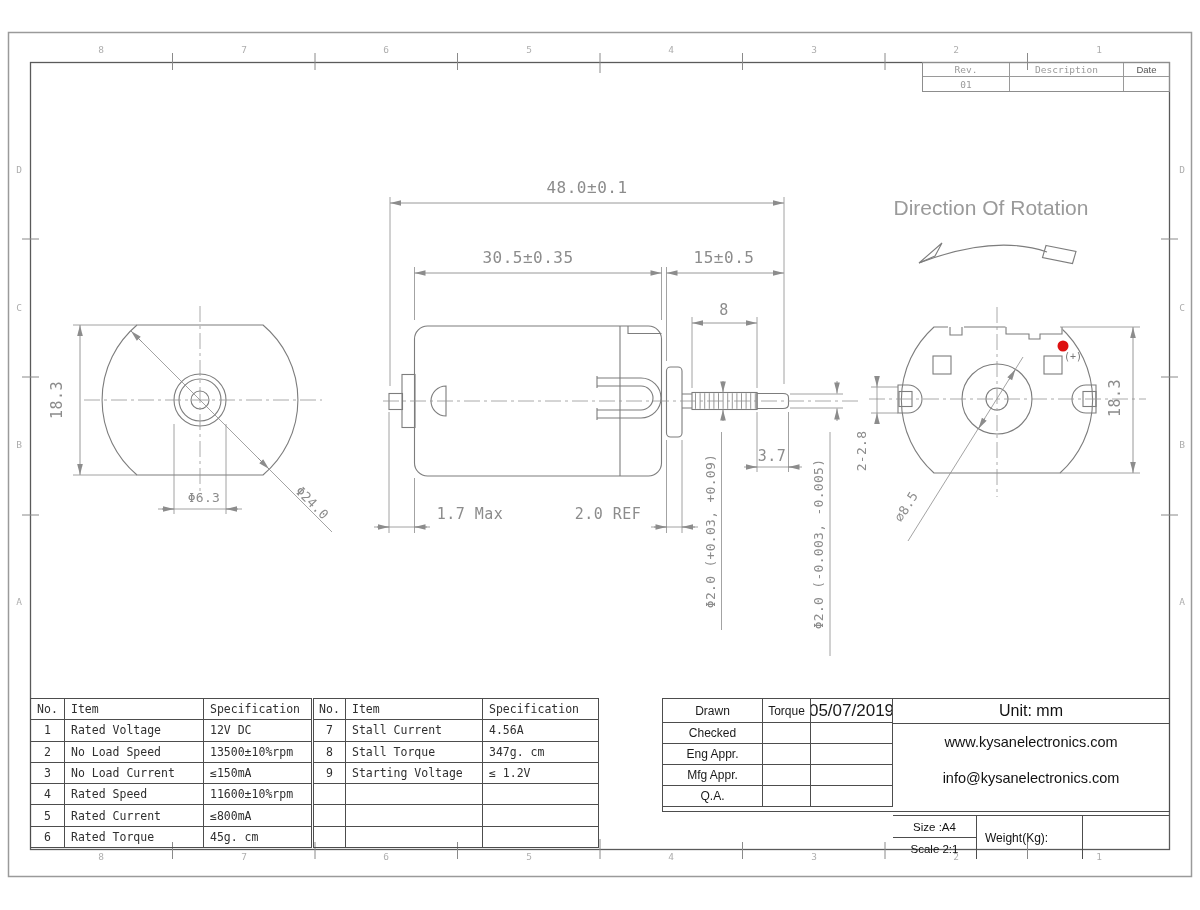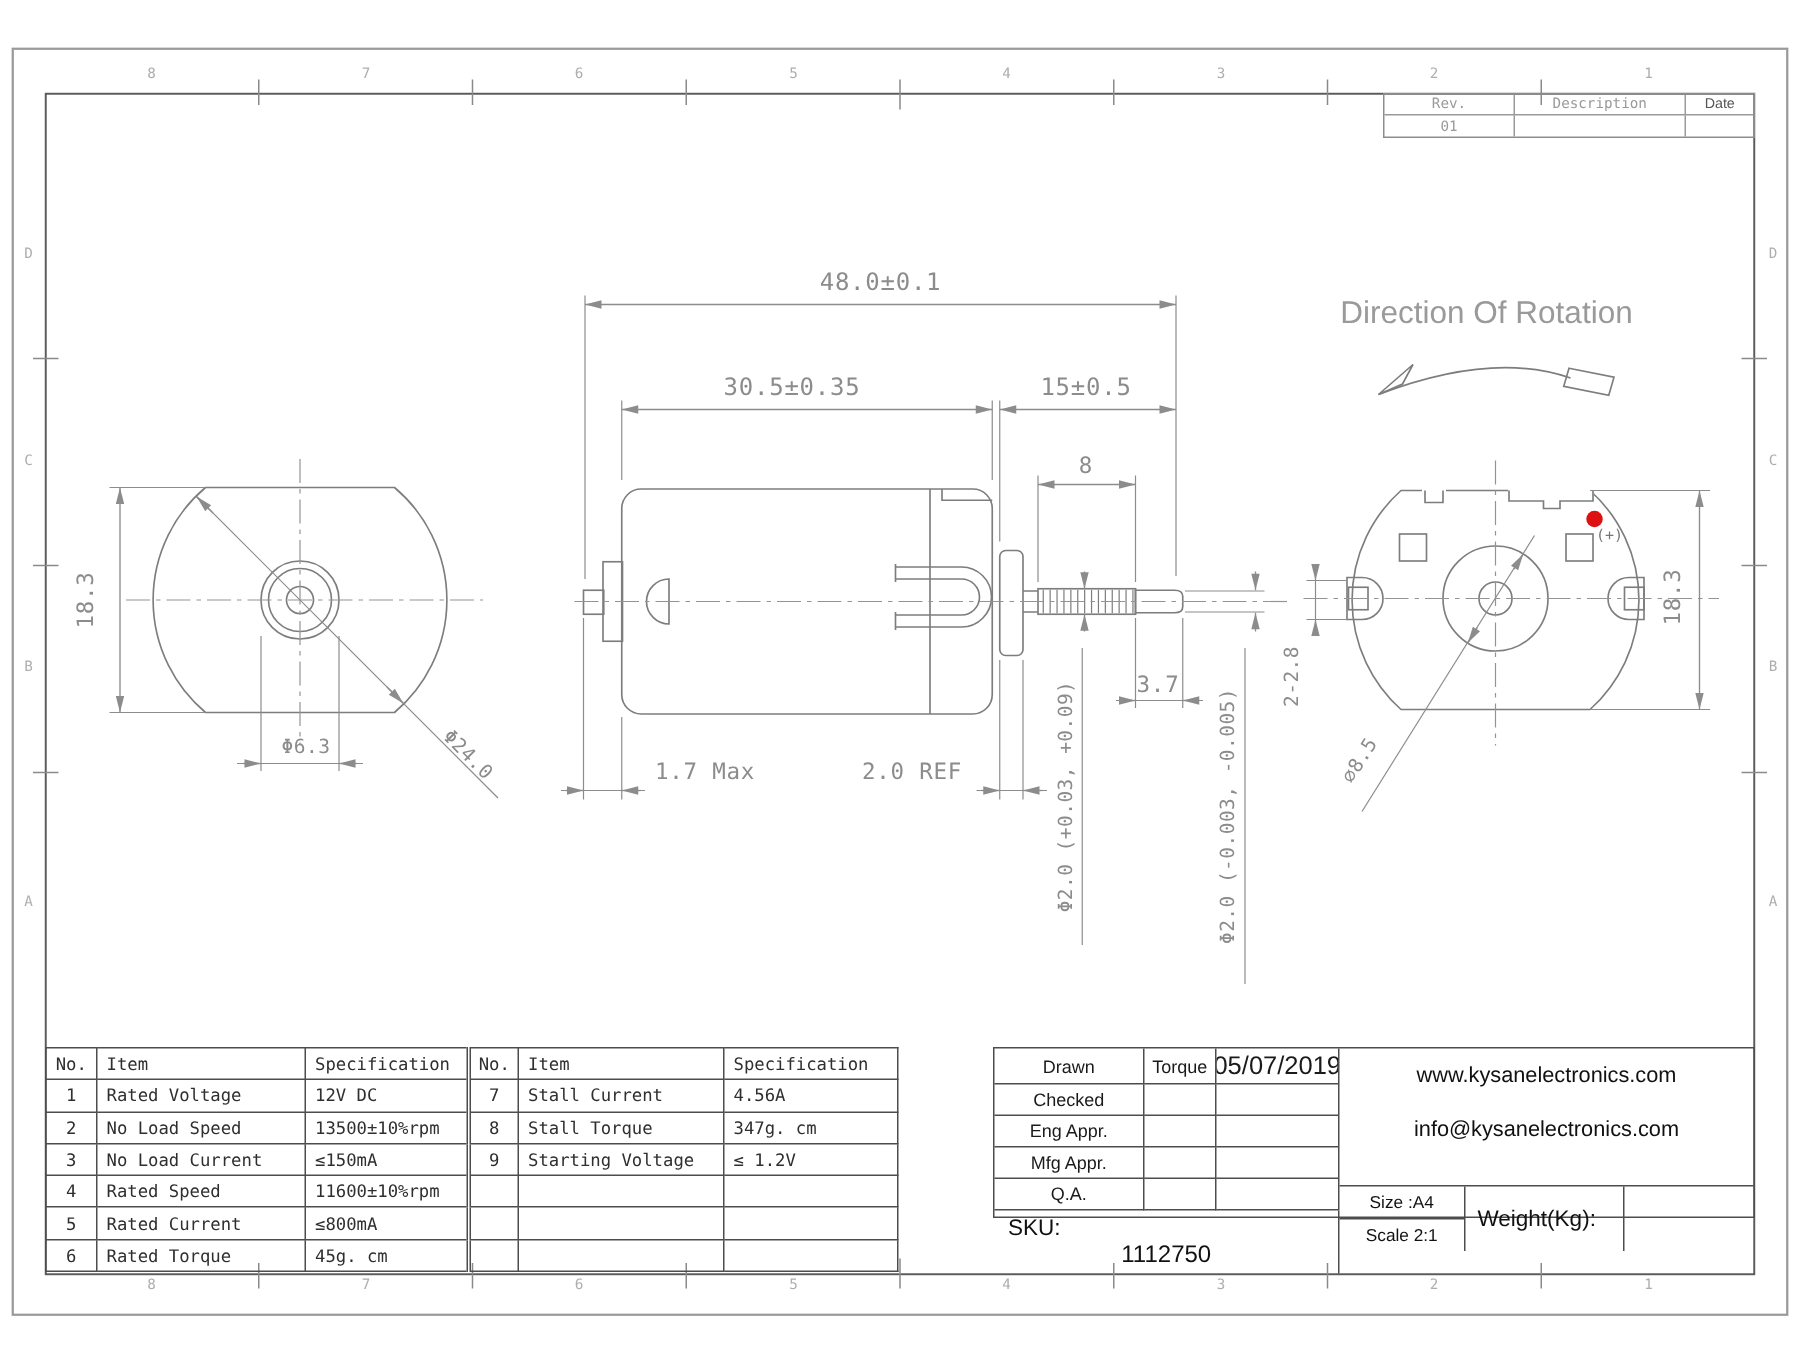--- a/index.html
+++ b/index.html
@@ -46,21 +46,21 @@
   .tb-right{position:absolute;left:230px;top:0;width:276px;height:150px;font-family:var(--ui);color:#111;}
   .tb-unit{height:24px;border-bottom:1px solid var(--tbl);display:flex;align-items:center;justify-content:center;font-size:16px;}
   .tb-co{height:81px;border-bottom:1px solid var(--tbl);text-align:center;}
   .co-name{font-size:20px;margin-top:8px;}
   .co-www{font-size:14.5px;margin-top:10px;}
   .co-mail{font-size:14.5px;margin-top:20px;text-align:center;}
   .tb-bottom{height:43px;display:grid;grid-template-columns:84px 106px 86px;}
   .tb-ss{border-right:1px solid var(--tbl);display:grid;grid-template-rows:22px 21px;}
   .tb-ss div{display:flex;align-items:center;justify-content:center;font-size:11.5px;}
   .tb-ss div:first-child{border-bottom:1px solid var(--tbl);}
-  .tb-weight{border-right:1px solid var(--tbl);display:flex;align-items:center;padding-left:8px;font-size:15px;}
+  .tb-weight{border-right:1px solid var(--tbl);display:flex;align-items:center;padding-left:8px;font-size:12px;}
   .tb-empty{}
 
   
   .revtable{position:absolute;left:922px;top:62px;width:248px;height:30px;border:1px solid #8d8d8d;box-sizing:border-box;display:grid;grid-template-columns:87px 114px 45px;grid-template-rows:14px 14px;}
   .revtable .c{border-right:1px solid #9a9a9a;border-bottom:1px solid #9a9a9a;display:flex;align-items:center;justify-content:center;font:9.5px var(--cad);color:#9a9a9a;overflow:hidden;}
   .revtable .c:nth-child(3n){border-right:none;}
   .revtable .c.last{border-bottom:none;}
   .revtable .c.date{font-family:var(--ui);color:#555;}
 </style>
 </head>
@@ -355,25 +355,22 @@
     <div class="c r">Eng Appr.</div>
     <div class="c r"></div>
     <div class="c date"></div>
     <div class="c r">Mfg Appr.</div>
     <div class="c r"></div>
     <div class="c date"></div>
     <div class="c r">Q.A.</div>
     <div class="c r"></div>
     <div class="c date"></div>
   </div>
-  <div class="tb-sku">
-    <span class="sku-label">SKU:</span>
-    <span class="sku-value">1112750</span>
-  </div>
   <div class="tb-right">
+    <div class="tb-unit">Unit: mm</div>
     <div class="tb-co">
       <div class="co-www">www.kysanelectronics.com</div>
       <div class="co-mail">info@kysanelectronics.com</div>
     </div>
     <div class="tb-bottom">
       <div class="tb-ss">
         <div>Size :A4</div>
         <div>Scale 2:1</div>
       </div>
       <div class="tb-weight">Weight(Kg):</div>

